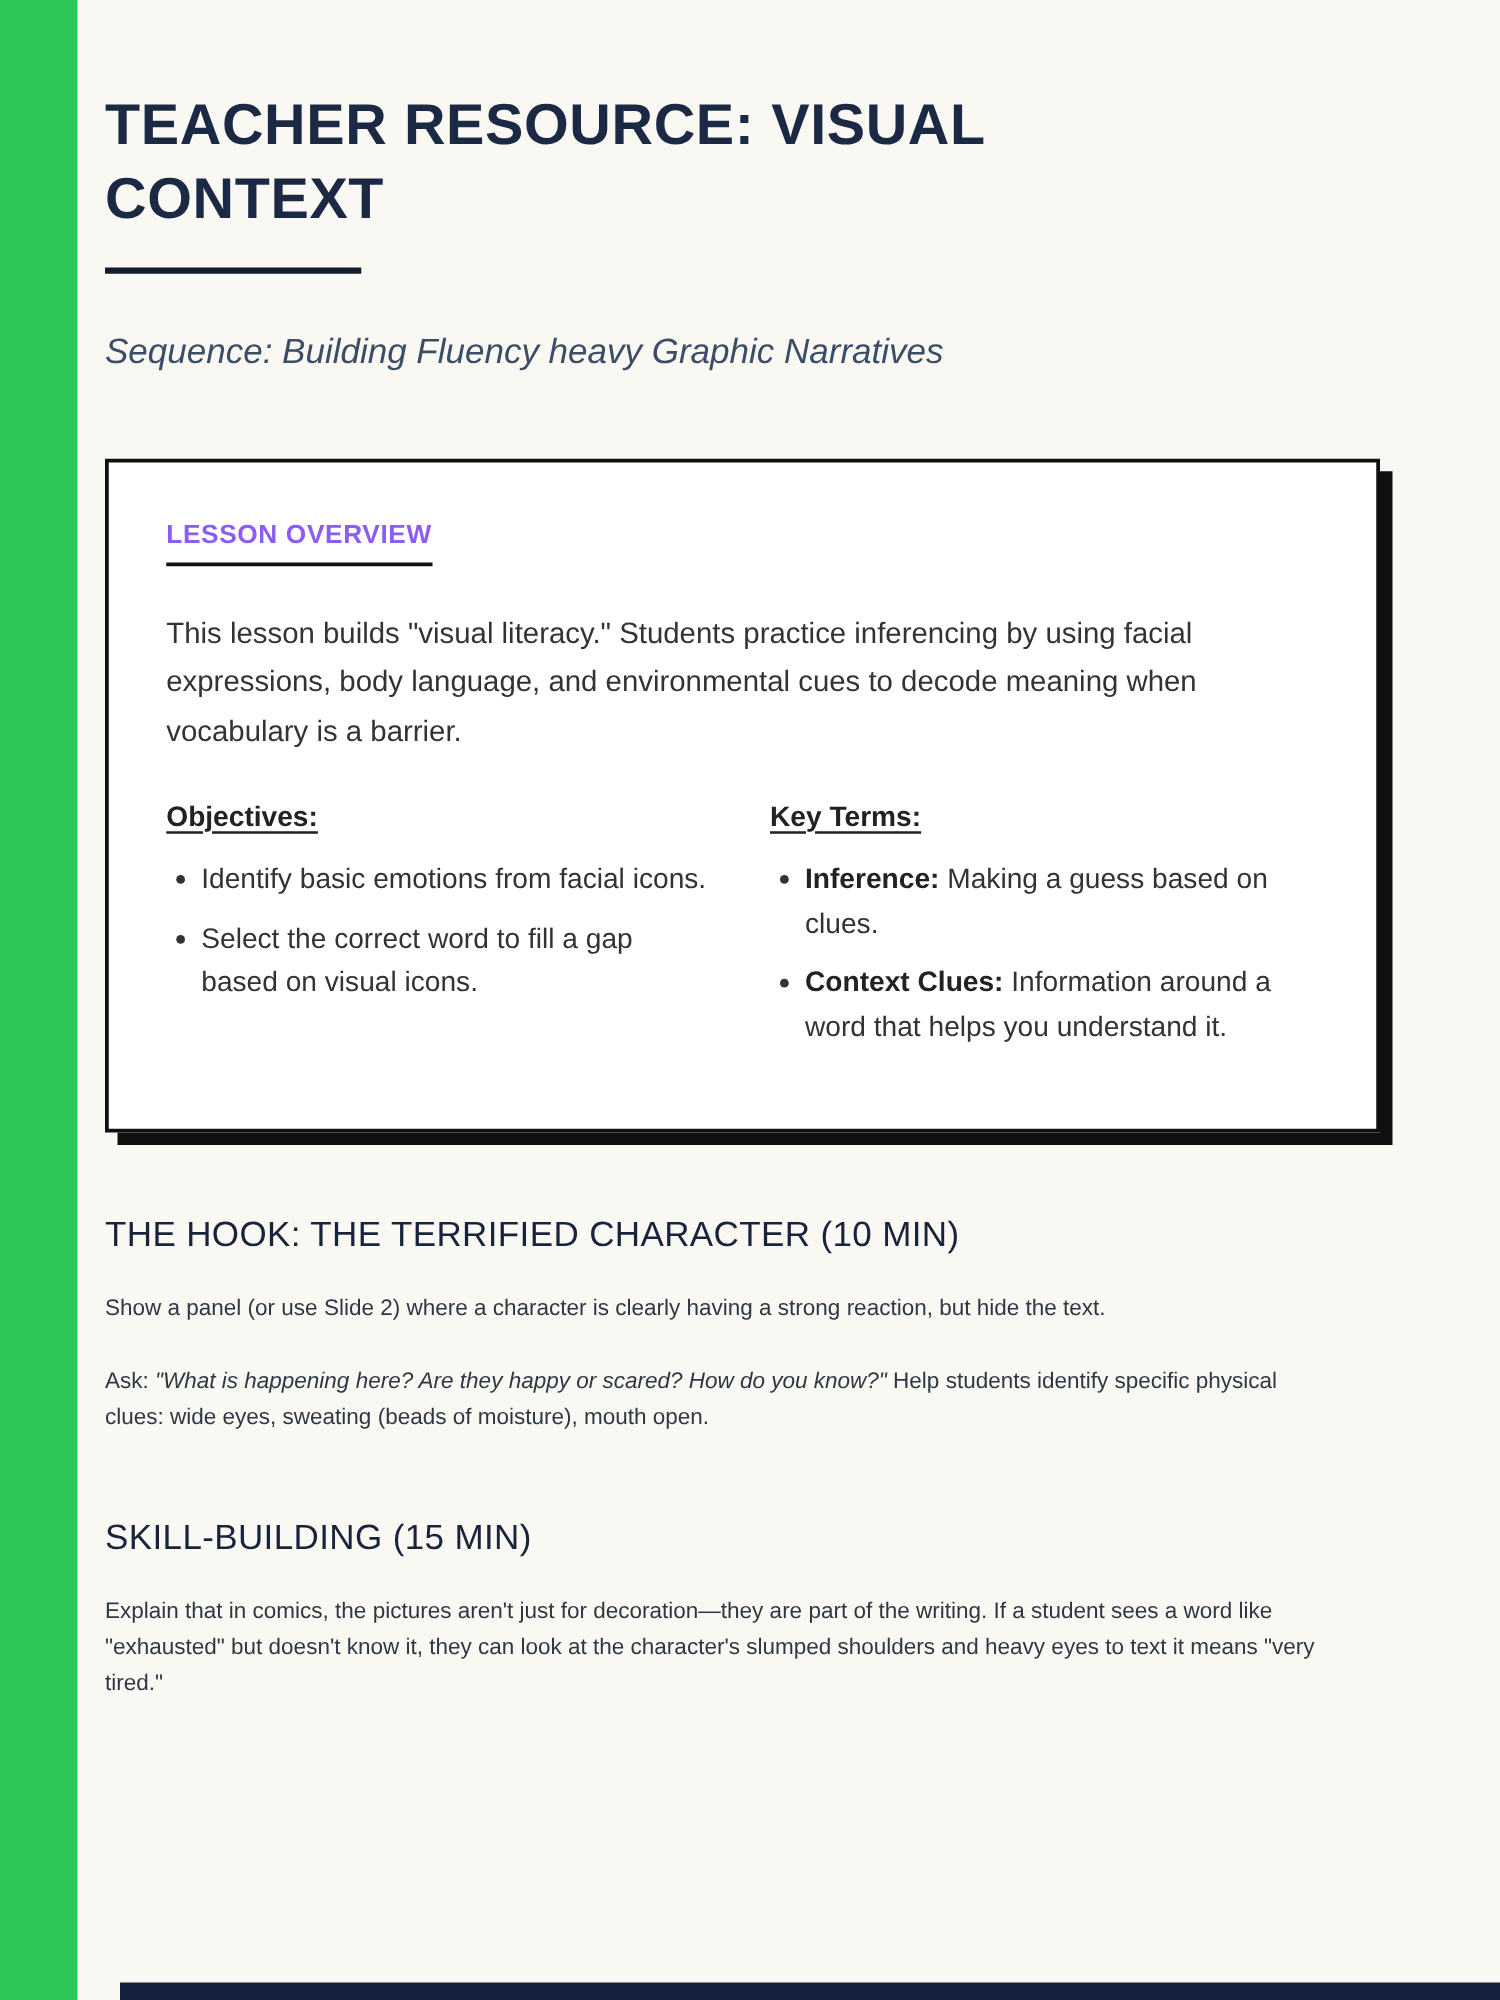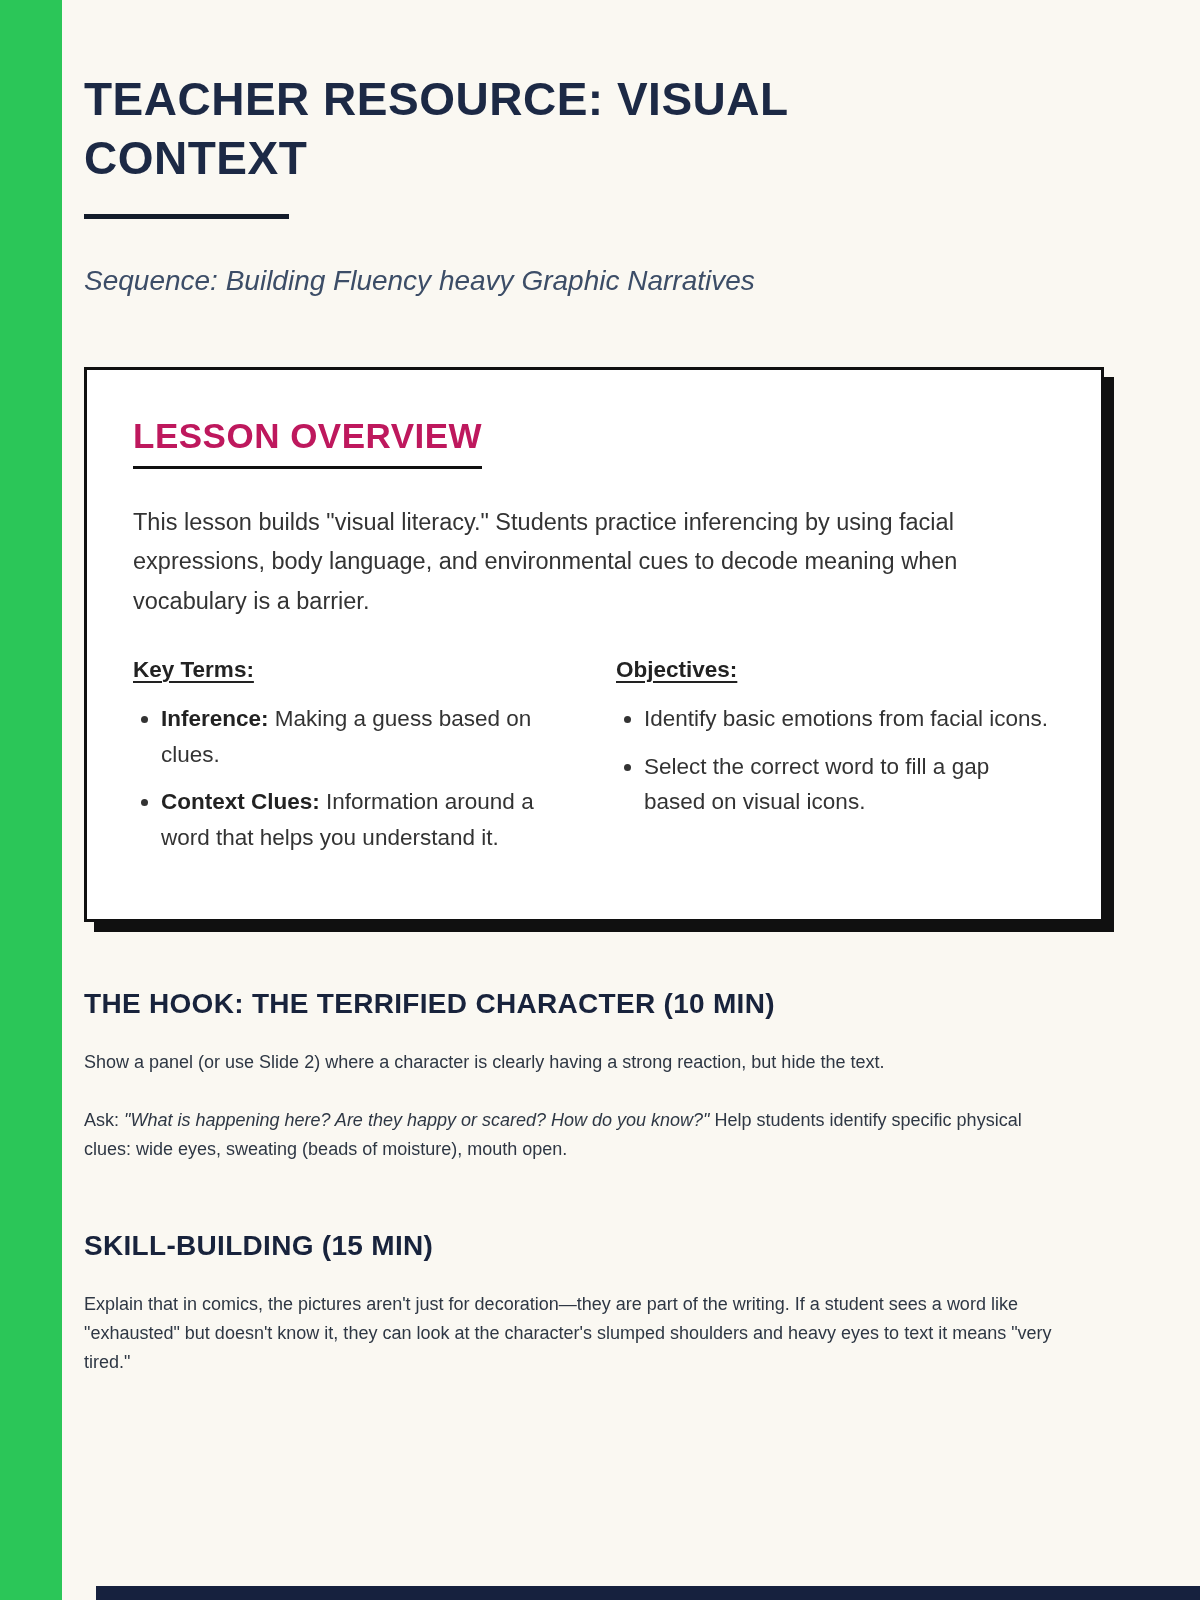--- a/index.html
+++ b/index.html
@@ -45,24 +45,24 @@
   }
   .overview-box {
     margin-top: 70px;
     background: #FFFFFF;
     border: 3px solid #101010;
     box-shadow: 10px 10px 0 #101010;
     padding: 46px 48px 52px 46px;
   }
   .box-heading {
     display: inline-block;
-    font-size: 35px;
+    font-size: 21px;
     font-weight: 800;
     letter-spacing: 0.5px;
-    color: #be185d;
+    color: #8b5cf6;
     border-bottom: 3px solid #101010;
     padding-bottom: 10px;
   }
   .box-body {
     margin-top: 34px;
     font-size: 23.5px;
     line-height: 1.68;
     color: #333333;
   }
   .cols {
@@ -86,21 +86,21 @@
   .col li {
     font-size: 22.5px;
     line-height: 1.58;
     color: #333333;
     margin-bottom: 12px;
   }
   .col li strong { font-weight: 700; color: #222222; }
   .section-heading {
     margin-top: 66px;
     font-size: 28px;
-    font-weight: 700;
+    font-weight: 400;
     letter-spacing: 0.3px;
     color: #18233C;
   }
   .para {
     margin-top: 28px;
     font-size: 18px;
     line-height: 1.62;
     color: #2E3744;
     max-width: 975px;
   }
@@ -122,35 +122,35 @@
   <h1 class="page-title">TEACHER RESOURCE: VISUAL CONTEXT</h1>
   <div class="title-rule"></div>
   <div class="subtitle">Sequence: Building Fluency heavy Graphic Narratives</div>
 
   <div class="overview-box">
     <div class="box-heading">LESSON OVERVIEW</div>
     <p class="box-body">This lesson builds "visual literacy." Students practice inferencing by using facial expressions, body language, and environmental cues to decode meaning when vocabulary is a barrier.</p>
 
     <div class="cols">
       <div class="col">
+        <div class="col-heading">Objectives:</div>
+        <ul>
+          <li>Identify basic emotions from facial icons.</li>
+          <li>Select the correct word to fill a gap based on visual icons.</li>
+        </ul>
+      </div>
+      <div class="col">
         <div class="col-heading">Key Terms:</div>
         <ul>
           <li>
             <strong>Inference:</strong><span> Making a guess based on clues.</span>
           </li>
           <li>
             <strong>Context Clues:</strong><span> Information around a word that helps you understand it.</span>
           </li>
-        </ul>
-      </div>
-      <div class="col">
-        <div class="col-heading">Objectives:</div>
-        <ul>
-          <li>Identify basic emotions from facial icons.</li>
-          <li>Select the correct word to fill a gap based on visual icons.</li>
         </ul>
       </div>
     </div>
   </div>
 
   <h2 class="section-heading">THE HOOK: THE TERRIFIED CHARACTER (10 MIN)</h2>
   <p class="para">Show a panel (or use Slide 2) where a character is clearly having a strong reaction, but hide the text.</p>
   <p class="para"><span>Ask: </span><span class="italic">"What is happening here? Are they happy or scared? How do you know?" </span><span>Help students identify specific physical clues: wide eyes, sweating (beads of moisture), mouth open.</span></p>
 
   <h2 class="section-heading">SKILL-BUILDING (15 MIN)</h2>

